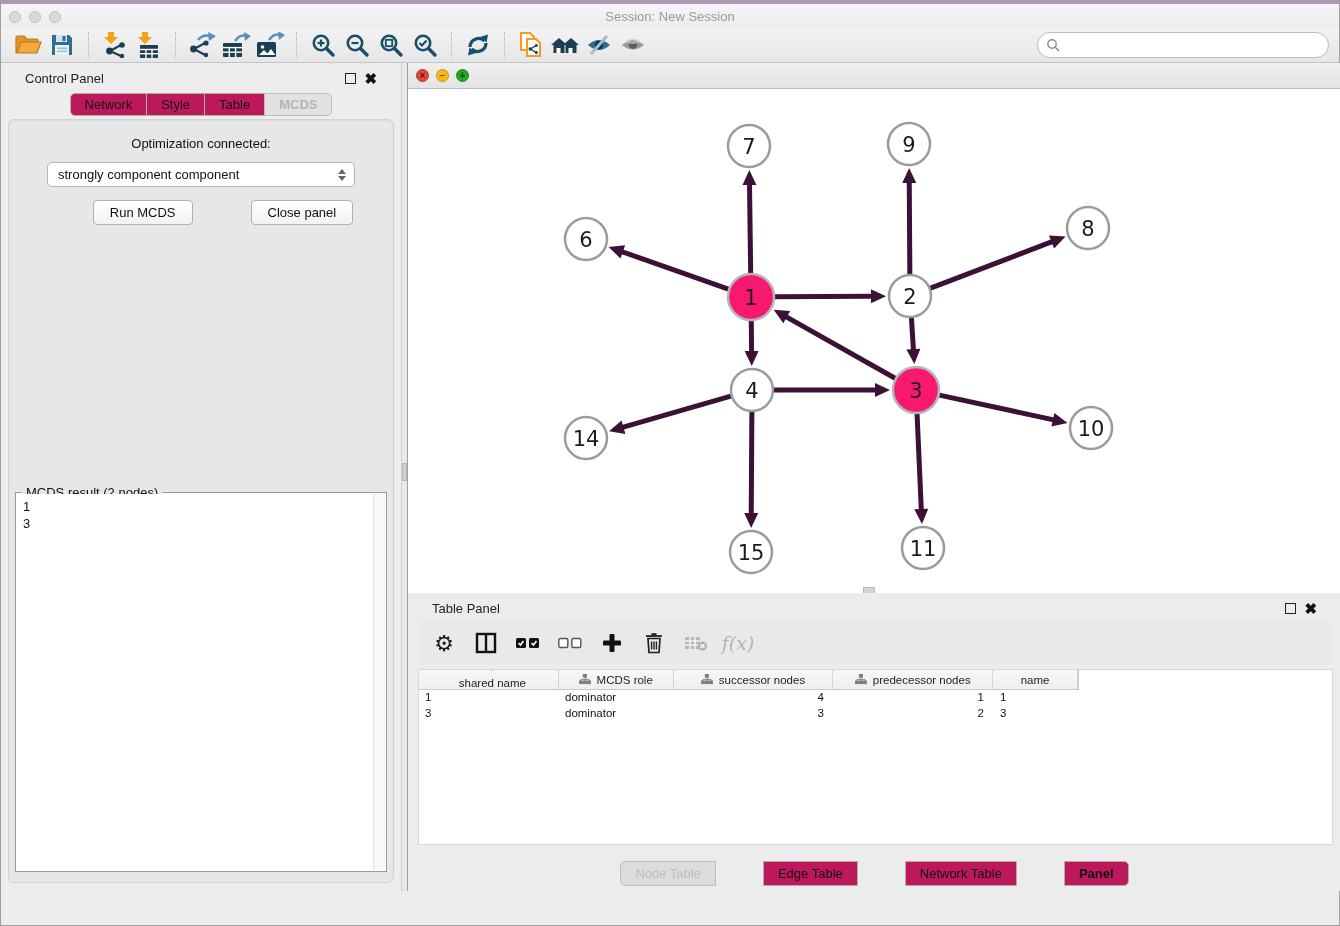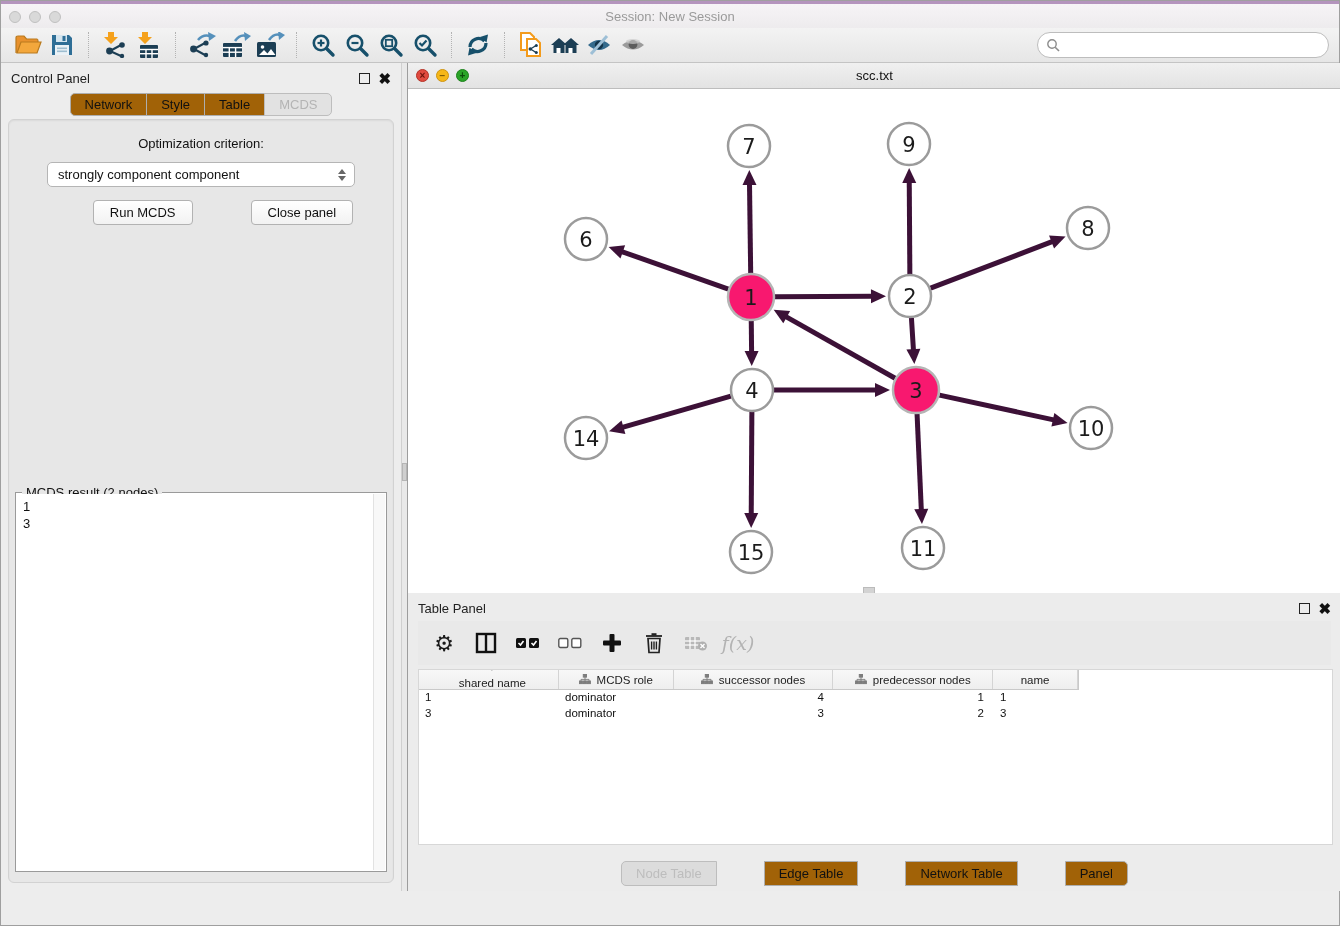--- a/index.html
+++ b/index.html
@@ -18,30 +18,30 @@
     background:linear-gradient(#f3f3f3,#e6e6e6); border-bottom:1px solid #c4c4c4;
     display:flex; align-items:center; padding:0 10px; }
   .tbi { width:34px; height:30px; display:flex; align-items:center; justify-content:center; cursor:default; }
   .tb-sep { width:1px; height:26px; border-left:1px dotted #b3b3b3; margin:0 9px; }
   .searchbox { margin-left:auto; width:292px; height:26px; background:#fff; border:1px solid #bdbdbd;
     border-radius:13px; display:flex; align-items:center; padding:0 8px; gap:5px; }
   .searchbox input { border:none; outline:none; flex:1; font-size:13px; background:transparent; }
 
   
   .control-panel { position:absolute; left:0; top:62px; width:400px; height:828px; background:#ededed; }
-  .panel-header { height:30px; display:flex; align-items:center; padding:0 10px; }
+  .panel-header { height:30px; display:flex; align-items:center; padding:0 24px; }
   .panel-header .ph-title { font-size:13px; color:#222; }
   .ph-btns { margin-left:auto; display:flex; align-items:center; gap:8px; }
   .float-btn { width:11px; height:11px; border:1.5px solid #222; background:transparent; }
   .close-x { font-size:15px; font-weight:bold; color:#111; line-height:11px; }
 
   .tabs-row { display:flex; justify-content:center; }
-  .tab { background:#a16207; border:1px solid #aeaeae; padding:3px 14px; font-size:13px; color:#111; margin-left:-1px; cursor:default; }
+  .tab { background:#be185d; border:1px solid #aeaeae; padding:3px 14px; font-size:13px; color:#111; margin-left:-1px; cursor:default; }
   .tab:first-child { border-radius:5px 0 0 5px; margin-left:0; }
-  .tab:last-child { border-radius:0 5px 5px 0; }
+  .tab:last-child { border-radius:0 5px 5px 0;font-weight:bold; }
   .tab.selected { background:#e2e2e2; color:#b4b4b4; border-color:#bdbdbd; }
 
   .cp-body { position:absolute; left:7px; right:7px; top:56px; bottom:8px;
     background:#e7e7e7; border:1px solid #d2d2d2; border-radius:6px; box-shadow:inset 0 1px 2px rgba(0,0,0,0.06); }
   .opt-label { text-align:center; font-size:13px; color:#111; margin-top:16px; }
   .dropdown { position:absolute; left:38px; right:38px; top:42px; height:25px; background:#fff;
     border:1px solid #b5b5b5; border-radius:5px; display:flex; align-items:center; padding:0 6px 0 10px; }
   .dropdown .dd-label { font-size:13px; color:#111; flex:1; }
   .stepper { display:flex; flex-direction:column; align-items:center; gap:2px; padding-right:2px; }
   .stepper .up { width:0; height:0; border-left:4px solid transparent; border-right:4px solid transparent; border-bottom:5px solid #666; }
@@ -295,21 +295,21 @@
         <span class="close-x">✖</span>
       </span>
     </div>
     <div class="tabs-row" id="cp-tabs">
         <div class="tab">Network</div>
         <div class="tab">Style</div>
         <div class="tab">Table</div>
         <div class="tab selected">MCDS</div>
       </div>
     <div class="cp-body">
-      <div class="opt-label">Optimization criterion:</div>
+      <div class="opt-label">Optimization connected:</div>
       <div class="dropdown">
         <span class="dd-label">strongly component component</span>
         <span class="stepper">
             <span class="up"></span>
             <span class="dn"></span>
           </span>
       </div>
       <div class="btn-row">
         <button class="push-btn">Run MCDS</button>
         <button class="push-btn">Close panel</button>
@@ -330,21 +330,20 @@
     </div>
 
   <div class="right">
 
     <div class="net-titlebar">
       <div class="mac-dots">
         <span class="mac-dot mac-red">×</span>
         <span class="mac-dot mac-yellow">−</span>
         <span class="mac-dot mac-green">+</span>
       </div>
-      <div class="net-title">scc.txt</div>
     </div>
 
     <div class="net-canvas">
       <svg id="graph" width="933" height="504" viewBox="0 0 933 504">
           <line x1="342.6821470846872" y1="184.00210489388232" x2="341.4900232444406" y2="93.99675495526475" stroke="#3C1137" stroke-width="5"></line>
           <polygon points="341.3178529153128,80.99789510611768 348.51589706000095,95.90387244714165 334.51712491476565,96.0892866477408" fill="#3C1137"></polygon>
           <line x1="320.35811677585554" y1="200.0410349878765" x2="212.9062366372227" y2="162.27007106035708" stroke="#3C1137" stroke-width="5"></line>
           <polygon points="200.64188322414446,157.9589650121235 217.11442503443743,156.32943553765858 212.47169544403204,169.53720075174283" fill="#3C1137"></polygon>
           <line x1="366.9995253493132" y1="207.84905958899802" x2="465.00073175314213" y2="207.2326998002947" stroke="#3C1137" stroke-width="5"></line>
           <polygon points="478.0004746506868,207.15094041100198 463.0447955939083,214.24513972809456 462.9567470208238,200.24541660766187" fill="#3C1137"></polygon>

